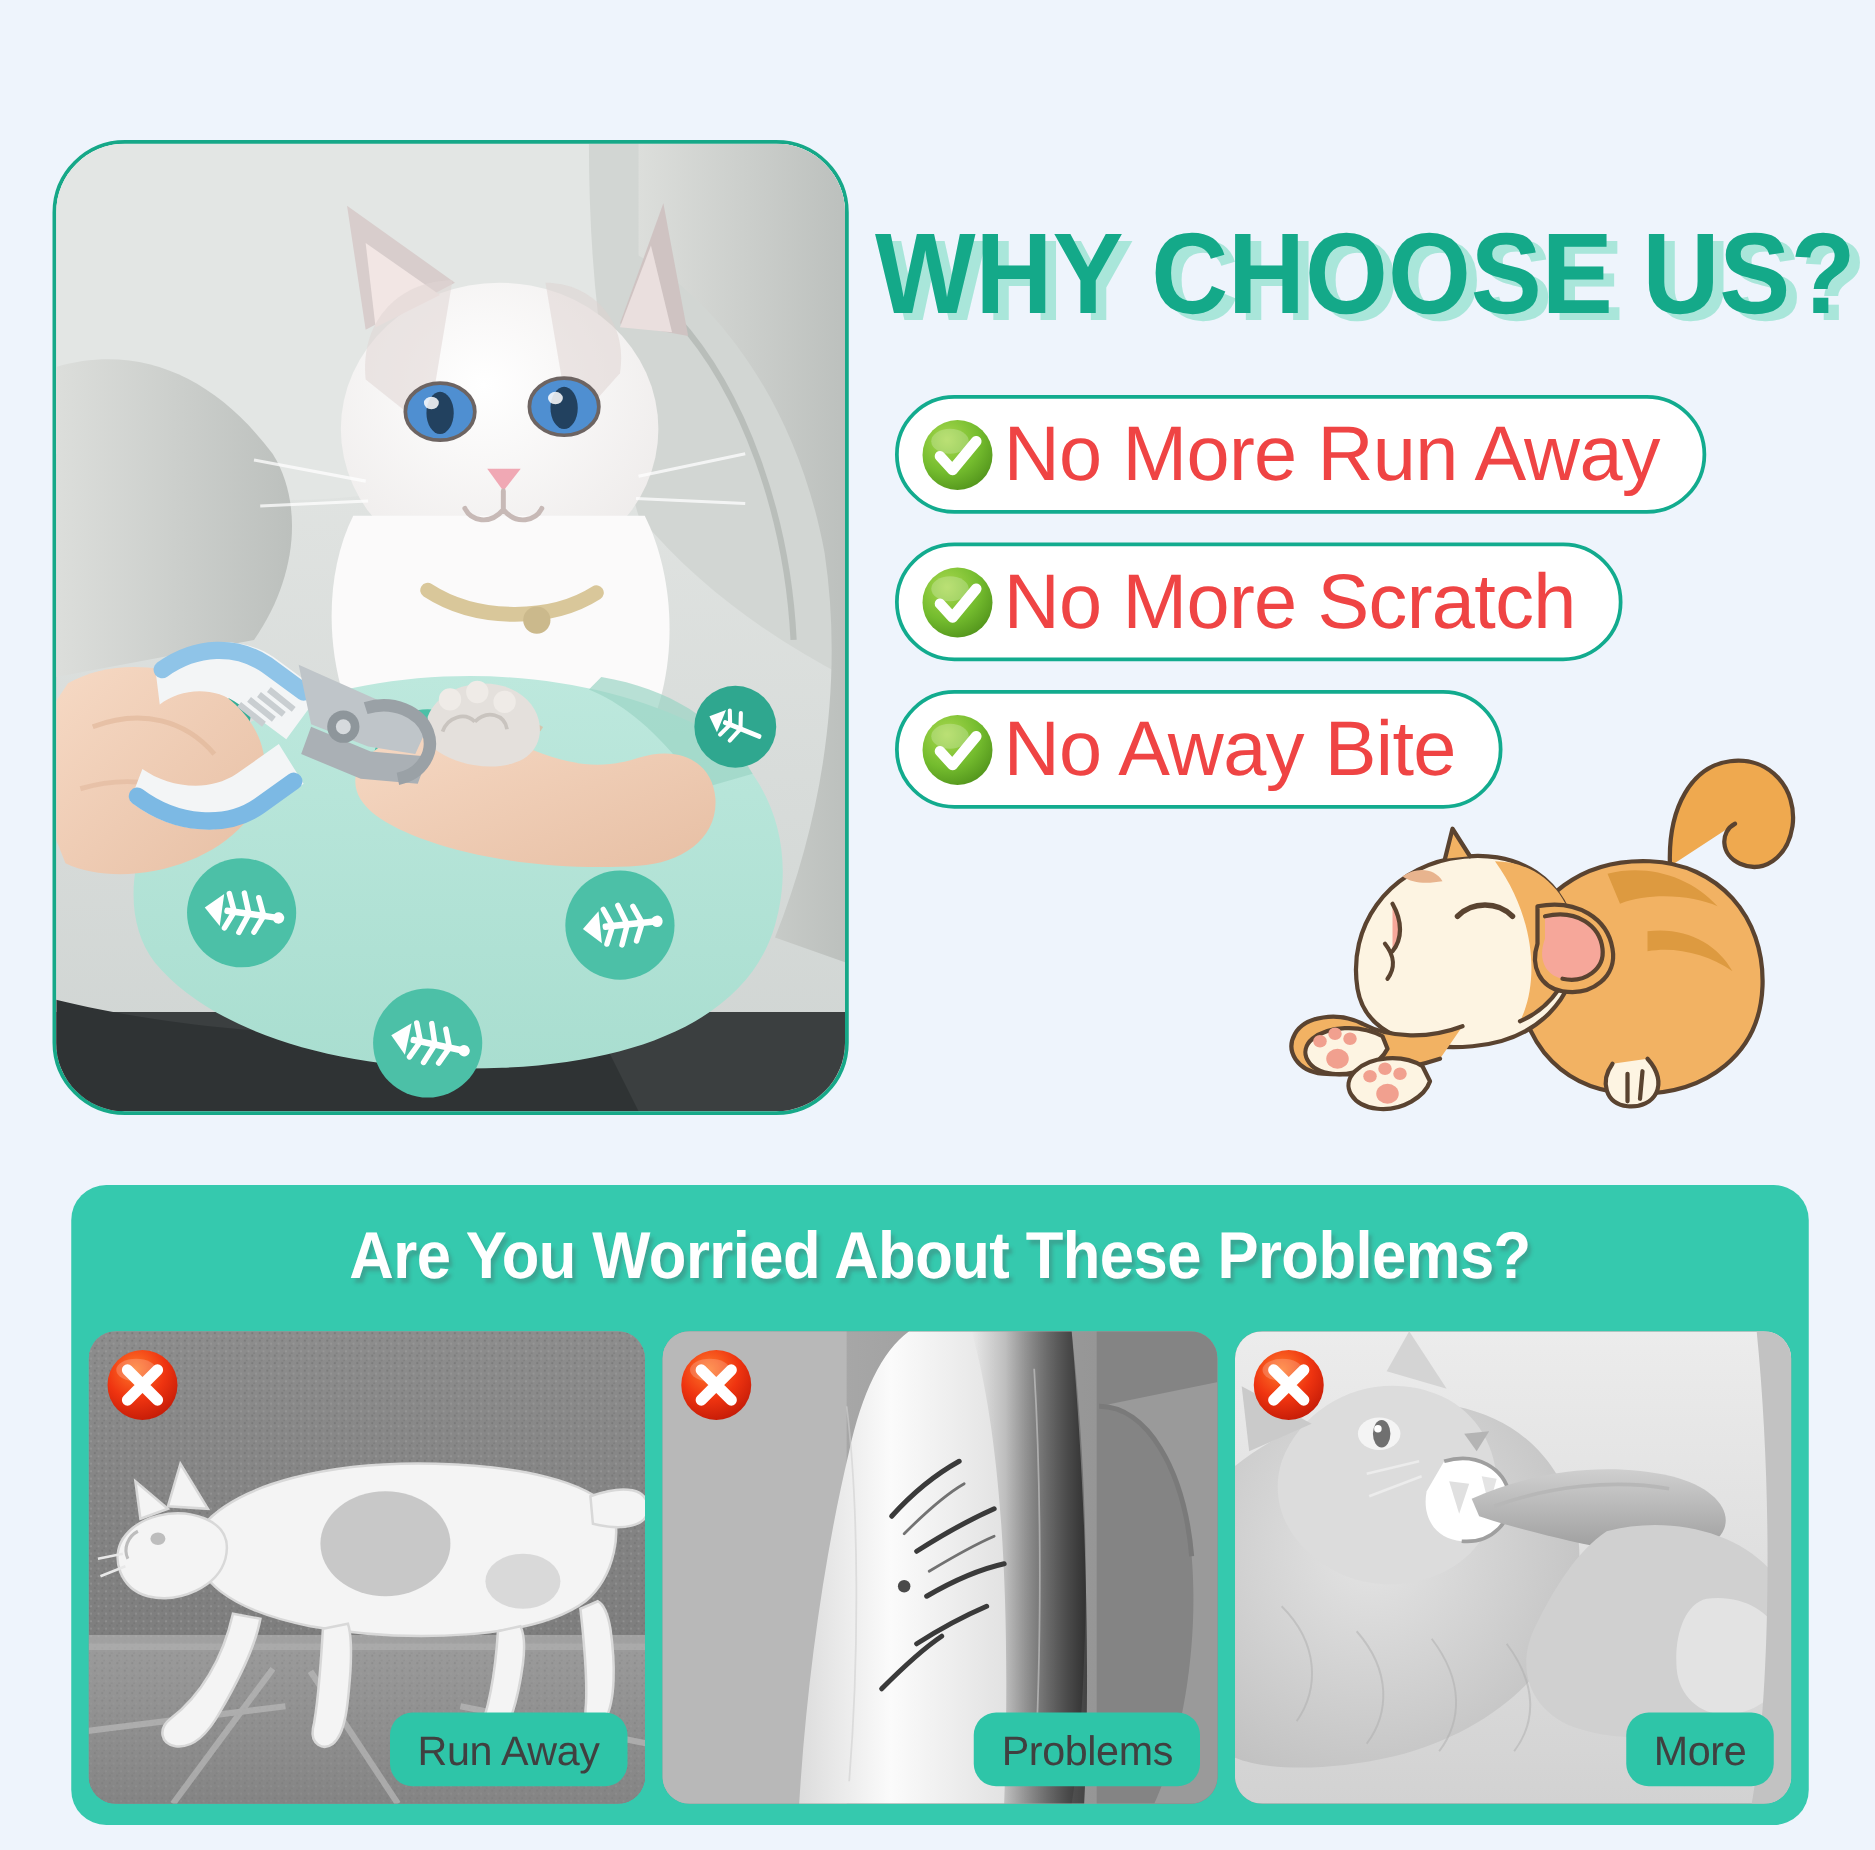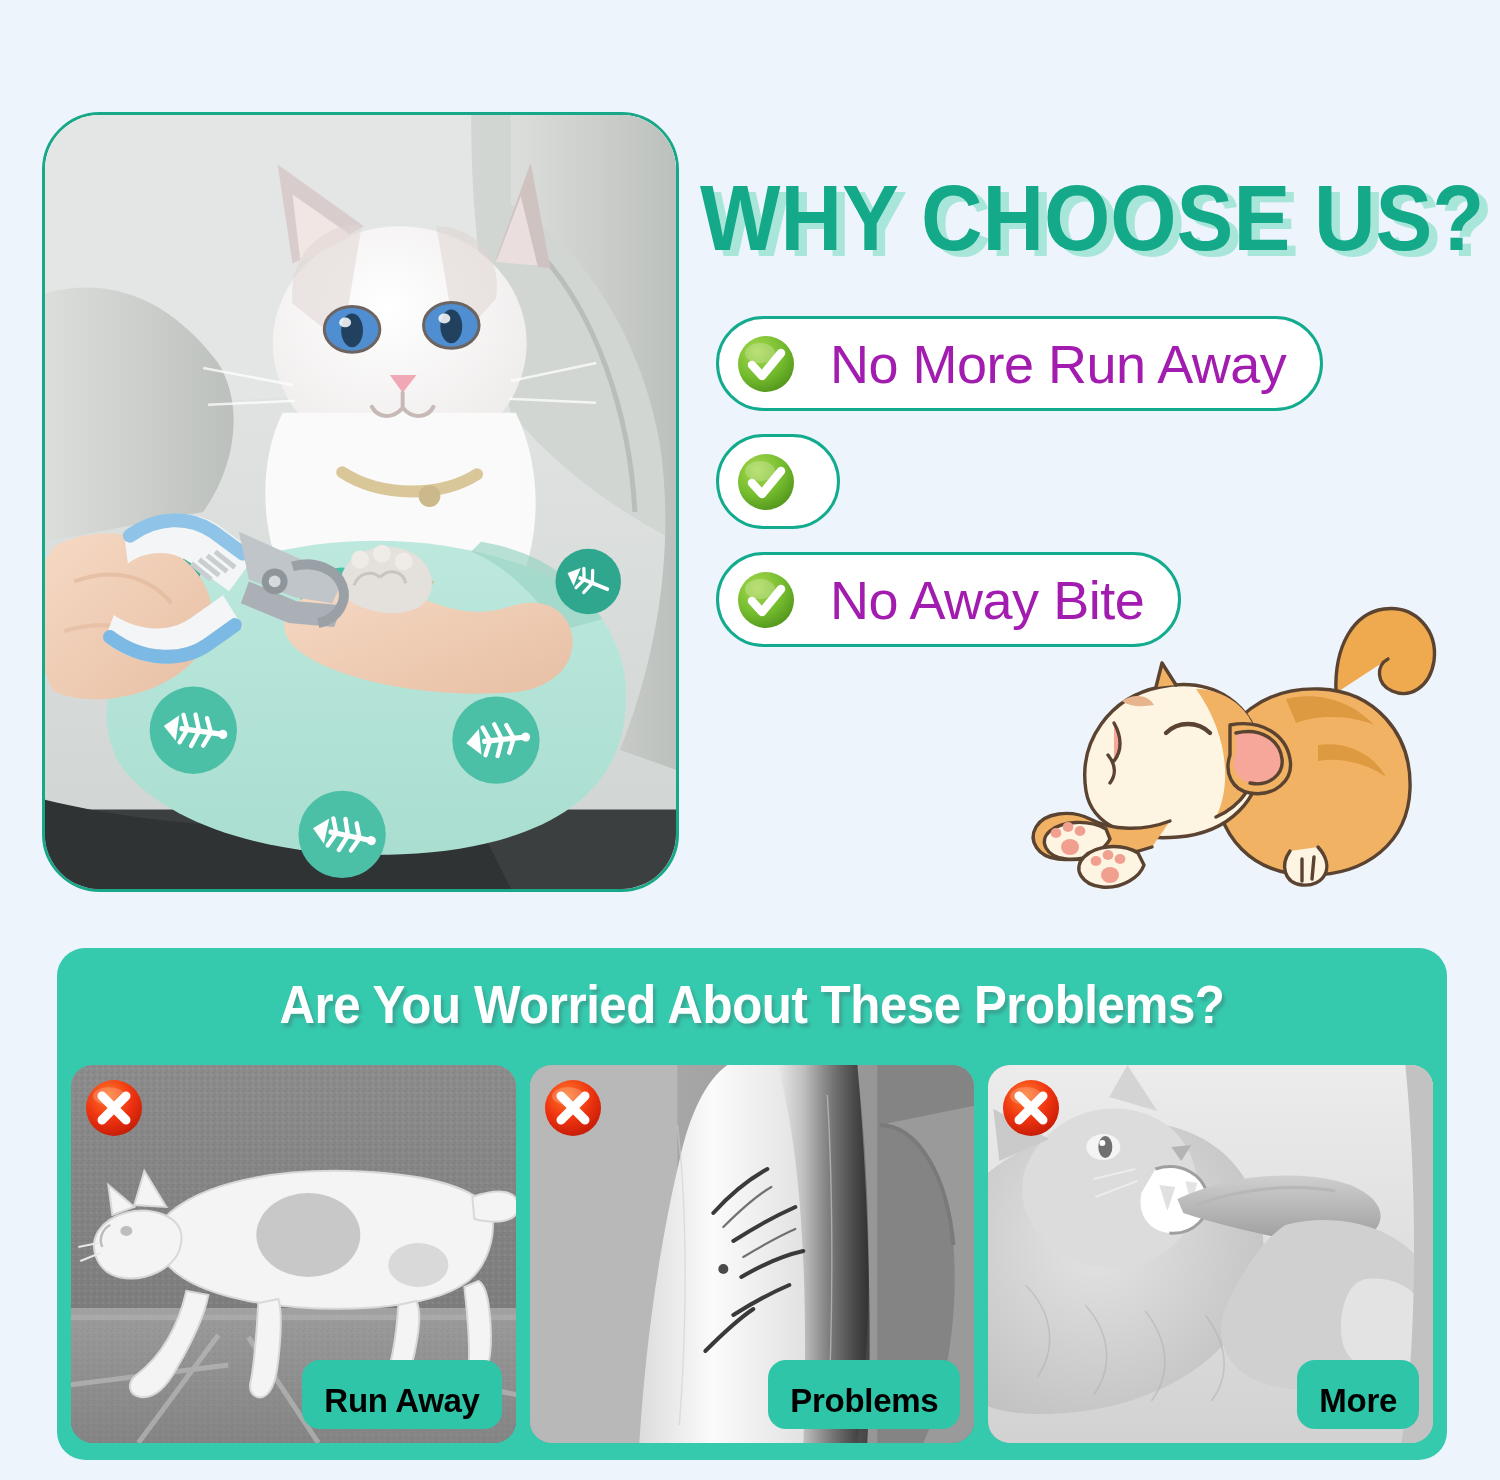--- a/index.html
+++ b/index.html
@@ -40,23 +40,22 @@
     padding:0 34px 0 16px;
     margin-bottom:23px;
     width:max-content;
   }
   .check-badge {
     width:62px; height:62px; flex:none; margin-right:6px;
     position:relative;
   }
   .check-badge svg { display:block; width:100%; height:100%; }
   .pill-label {
-    font-size:54px; color:#a21caf; white-space:nowrap;
+    font-size:62px; color:#ef4444; white-space:nowrap;
     letter-spacing:-0.5px;
-    margin-left:27px;
   }
 
   
   .cartoon-cat {
     position:absolute; left:1018px; top:575px;
     width:450px; height:340px;
   }
   .cartoon-cat svg { display:block; width:100%; height:100%; }
 
   
@@ -89,22 +88,22 @@
   .problem-card > svg { display:block; width:100%; height:100%; }
   .x-badge {
     position:absolute; left:12px; top:12px;
     width:62px; height:62px;
   }
   .x-badge svg { display:block; width:100%; height:100%; }
   .card-tag {
     position:absolute; right:14px; bottom:14px;
     background:#2ec5a8;
     border-radius:18px;
-    padding:22px 22px 9px 22px;
-    color:#000000; font-size:33px; font-weight:bold;
+    padding:12px 22px 9px 22px;
+    color:#404040; font-size:33px; font-weight:normal;
     letter-spacing:-0.3px;
     white-space:nowrap;
   }
 </style>
 </head>
 <body>
 
 <div class="page">
 
   <div class="hero-photo">
@@ -300,20 +299,21 @@
     </div>
 
     <div class="pill">
       <span class="check-badge">
         <svg viewBox="0 0 62 62">
           <circle cx="31" cy="31" r="28" fill="url(#cg1)"></circle>
           <ellipse cx="25" cy="20" rx="15" ry="10" fill="#ffffff" opacity="0.22"></ellipse>
           <path d="M17 32 L27 43 L46 20" stroke="#ffffff" stroke-width="8.5" fill="none" stroke-linecap="round" stroke-linejoin="round"></path>
         </svg>
       </span>
+      <span class="pill-label">No More Scratch</span>
     </div>
 
     <div class="pill">
       <span class="check-badge">
         <svg viewBox="0 0 62 62">
           <circle cx="31" cy="31" r="28" fill="url(#cg1)"></circle>
           <ellipse cx="25" cy="20" rx="15" ry="10" fill="#ffffff" opacity="0.22"></ellipse>
           <path d="M17 32 L27 43 L46 20" stroke="#ffffff" stroke-width="8.5" fill="none" stroke-linecap="round" stroke-linejoin="round"></path>
         </svg>
       </span>

